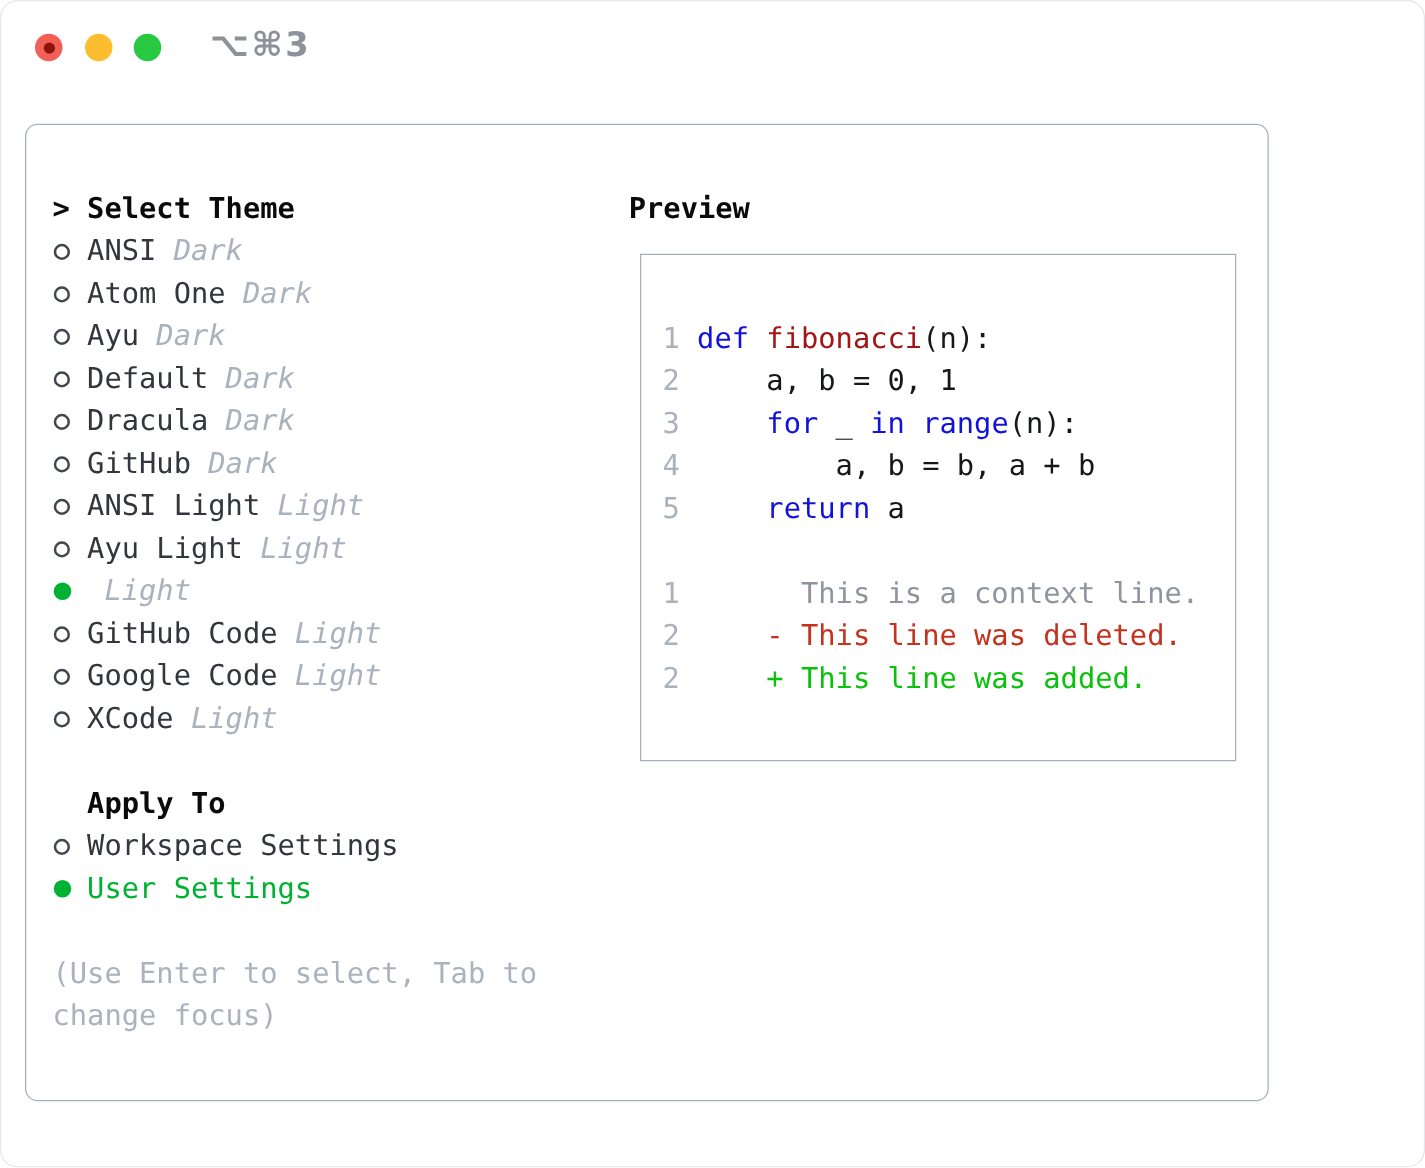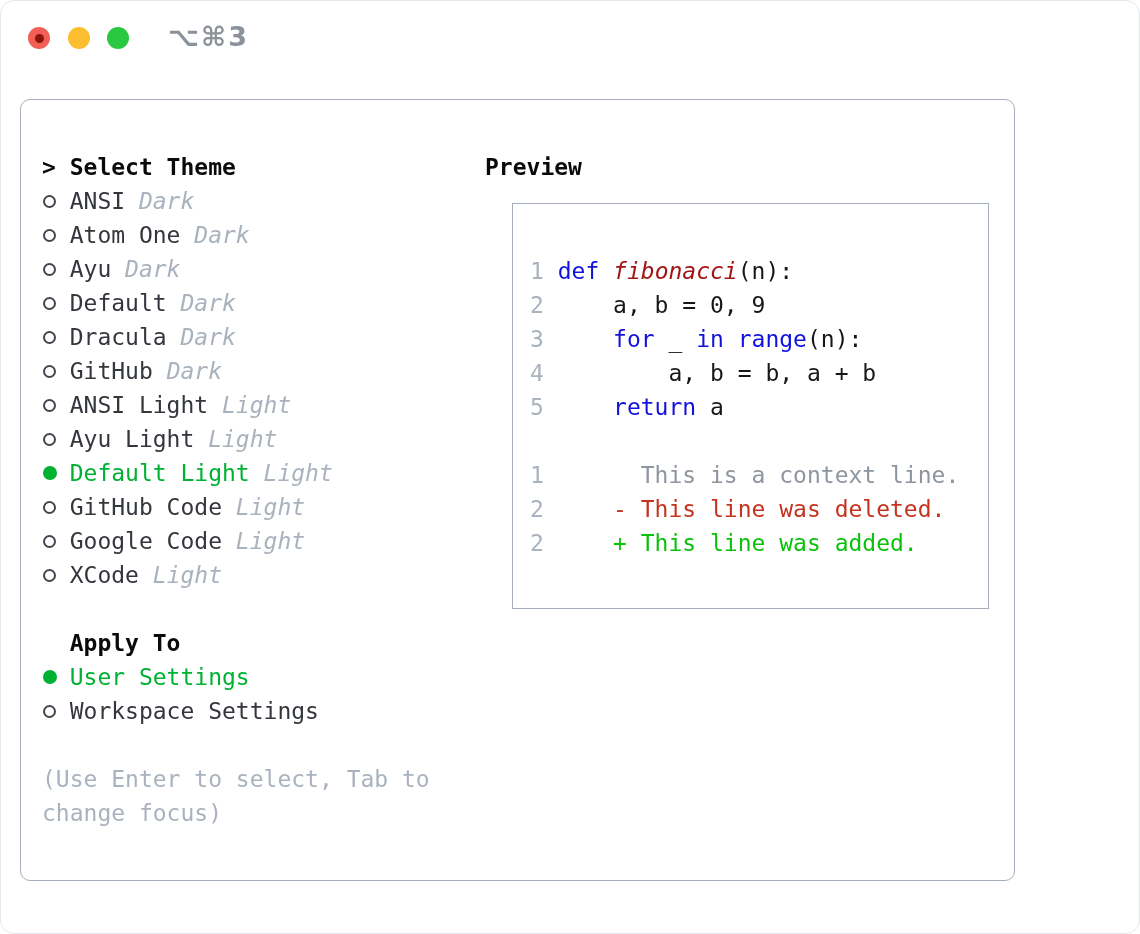--- a/index.html
+++ b/index.html
@@ -24,27 +24,27 @@
   .title-marker,.title-text{font-weight:bold;color:var(--title-black,#0a0a0a);}
   .radio{width:13px;height:13px;border:2px solid #42474f;border-radius:50%;box-sizing:border-box;margin-left:1px;}
   .radio.on{border:none;background:var(--accent-green,#00b232);width:14px;height:14px;}
   .name{color:var(--item-text,#33363c);}
   .name.sel{color:var(--accent-green,#00b232);}
   .variant{color:var(--muted-gray,#a9b2bd);font-style:italic;}
   .hint{color:var(--muted-gray,#a9b2bd);text-align:center;}
 
   .list{position:absolute;left:21px;top:50px;}
 
-  .preview-title{position:absolute;left:464px;top:50px;height:34px;display:flex;align-items:center;font:bold 23px "DejaVu Sans Mono","Liberation Mono",monospace;color:var(--title-black,#0a0a0a);}
+  .preview-title{position:absolute;left:482px;top:50px;height:34px;display:flex;align-items:center;font:bold 23px "DejaVu Sans Mono","Liberation Mono",monospace;color:var(--title-black,#0a0a0a);}
   .preview-box{position:absolute;left:491px;top:103px;width:477px;height:406px;border:1.5px solid var(--border-gray,#a6aeb9);box-sizing:border-box;background:#ffffff;}
   .preview-code{position:absolute;left:17px;top:50px;right:2px;}
   .ln{display:inline-block;width:2ch;color:var(--muted-gray,#a9b2bd);}
   .tk-plain{color:var(--code-text,#15171a);}
   .tk-keyword{color:var(--keyword-blue,#1212dd);margin-top:26px;}
-  .tk-func{color:var(--function-red,#a31515);font-style:italic;}
+  .tk-func{color:var(--function-red,#a31515);}
   .tk-context{color:var(--context-gray,#8e959e);}
   .tk-deleted{color:var(--deleted-red,#c5331f);}
   .tk-added{color:var(--added-green,#0bc20b);}
 </style>
 </head>
 <body>
 
 <div class="window">
   <div class="titlebar">
     <span class="traffic tl-red">
@@ -59,37 +59,37 @@
     <div class="list">
         <div class="row"><span class="marker title-marker">&gt;</span><span class="title-text">Select Theme</span></div>
         <div class="row"><span class="marker"><span class="radio"></span></span><span class="name">ANSI</span><span class="variant"> Dark</span></div>
         <div class="row"><span class="marker"><span class="radio"></span></span><span class="name">Atom One</span><span class="variant"> Dark</span></div>
         <div class="row"><span class="marker"><span class="radio"></span></span><span class="name">Ayu</span><span class="variant"> Dark</span></div>
         <div class="row"><span class="marker"><span class="radio"></span></span><span class="name">Default</span><span class="variant"> Dark</span></div>
         <div class="row"><span class="marker"><span class="radio"></span></span><span class="name">Dracula</span><span class="variant"> Dark</span></div>
         <div class="row"><span class="marker"><span class="radio"></span></span><span class="name">GitHub</span><span class="variant"> Dark</span></div>
         <div class="row"><span class="marker"><span class="radio"></span></span><span class="name">ANSI Light</span><span class="variant"> Light</span></div>
         <div class="row"><span class="marker"><span class="radio"></span></span><span class="name">Ayu Light</span><span class="variant"> Light</span></div>
-        <div class="row"><span class="marker"><span class="radio on"></span></span><span class="name sel">Default Light</span><span class="variant"> Light</span></div>
+        <div class="row"><span class="marker"><span class="radio on"></span></span><span class="variant"> Light</span></div>
         <div class="row"><span class="marker"><span class="radio"></span></span><span class="name">GitHub Code</span><span class="variant"> Light</span></div>
         <div class="row"><span class="marker"><span class="radio"></span></span><span class="name">Google Code</span><span class="variant"> Light</span></div>
         <div class="row"><span class="marker"><span class="radio"></span></span><span class="name">XCode</span><span class="variant"> Light</span></div>
         <div class="row"></div>
         <div class="row"><span class="marker"></span><span class="title-text">Apply To</span></div>
+        <div class="row"><span class="marker"><span class="radio"></span></span><span class="name">Workspace Settings</span></div>
         <div class="row"><span class="marker"><span class="radio on"></span></span><span class="name sel">User Settings</span></div>
-        <div class="row"><span class="marker"><span class="radio"></span></span><span class="name">Workspace Settings</span></div>
         <div class="row"></div>
         <div class="row"><span class="hint">(Use Enter to select, Tab to</span></div>
         <div class="row"><span class="hint">change focus)</span></div>
       </div>
     <div class="preview-title">Preview</div>
     <div class="preview-box">
       <div class="preview-code">
           <div class="row"><span class="ln">1</span><span class="codeseg"><span class="tk-keyword">def</span><span class="tk-plain"> </span><span class="tk-func">fibonacci</span><span class="tk-plain">(n):</span></span></div>
-          <div class="row"><span class="ln">2</span><span class="codeseg"><span class="tk-plain">    a, b = 0, 9</span></span></div>
+          <div class="row"><span class="ln">2</span><span class="codeseg"><span class="tk-plain">    a, b = 0, 1</span></span></div>
           <div class="row"><span class="ln">3</span><span class="codeseg"><span class="tk-plain">    </span><span class="tk-keyword">for</span><span class="tk-plain"> _ </span><span class="tk-keyword">in</span><span class="tk-plain"> </span><span class="tk-keyword">range</span><span class="tk-plain">(n):</span></span></div>
           <div class="row"><span class="ln">4</span><span class="codeseg"><span class="tk-plain">        a, b = b, a + b</span></span></div>
           <div class="row"><span class="ln">5</span><span class="codeseg"><span class="tk-plain">    </span><span class="tk-keyword">return</span><span class="tk-plain"> a</span></span></div>
           <div class="row"><span class="ln"></span><span class="codeseg"></span></div>
           <div class="row"><span class="ln">1</span><span class="codeseg"><span class="tk-context">      This is a context line.</span></span></div>
           <div class="row"><span class="ln">2</span><span class="codeseg"><span class="tk-deleted">    - This line was deleted.</span></span></div>
           <div class="row"><span class="ln">2</span><span class="codeseg"><span class="tk-added">    + This line was added.</span></span></div>
         </div>
     </div>
   </div>

